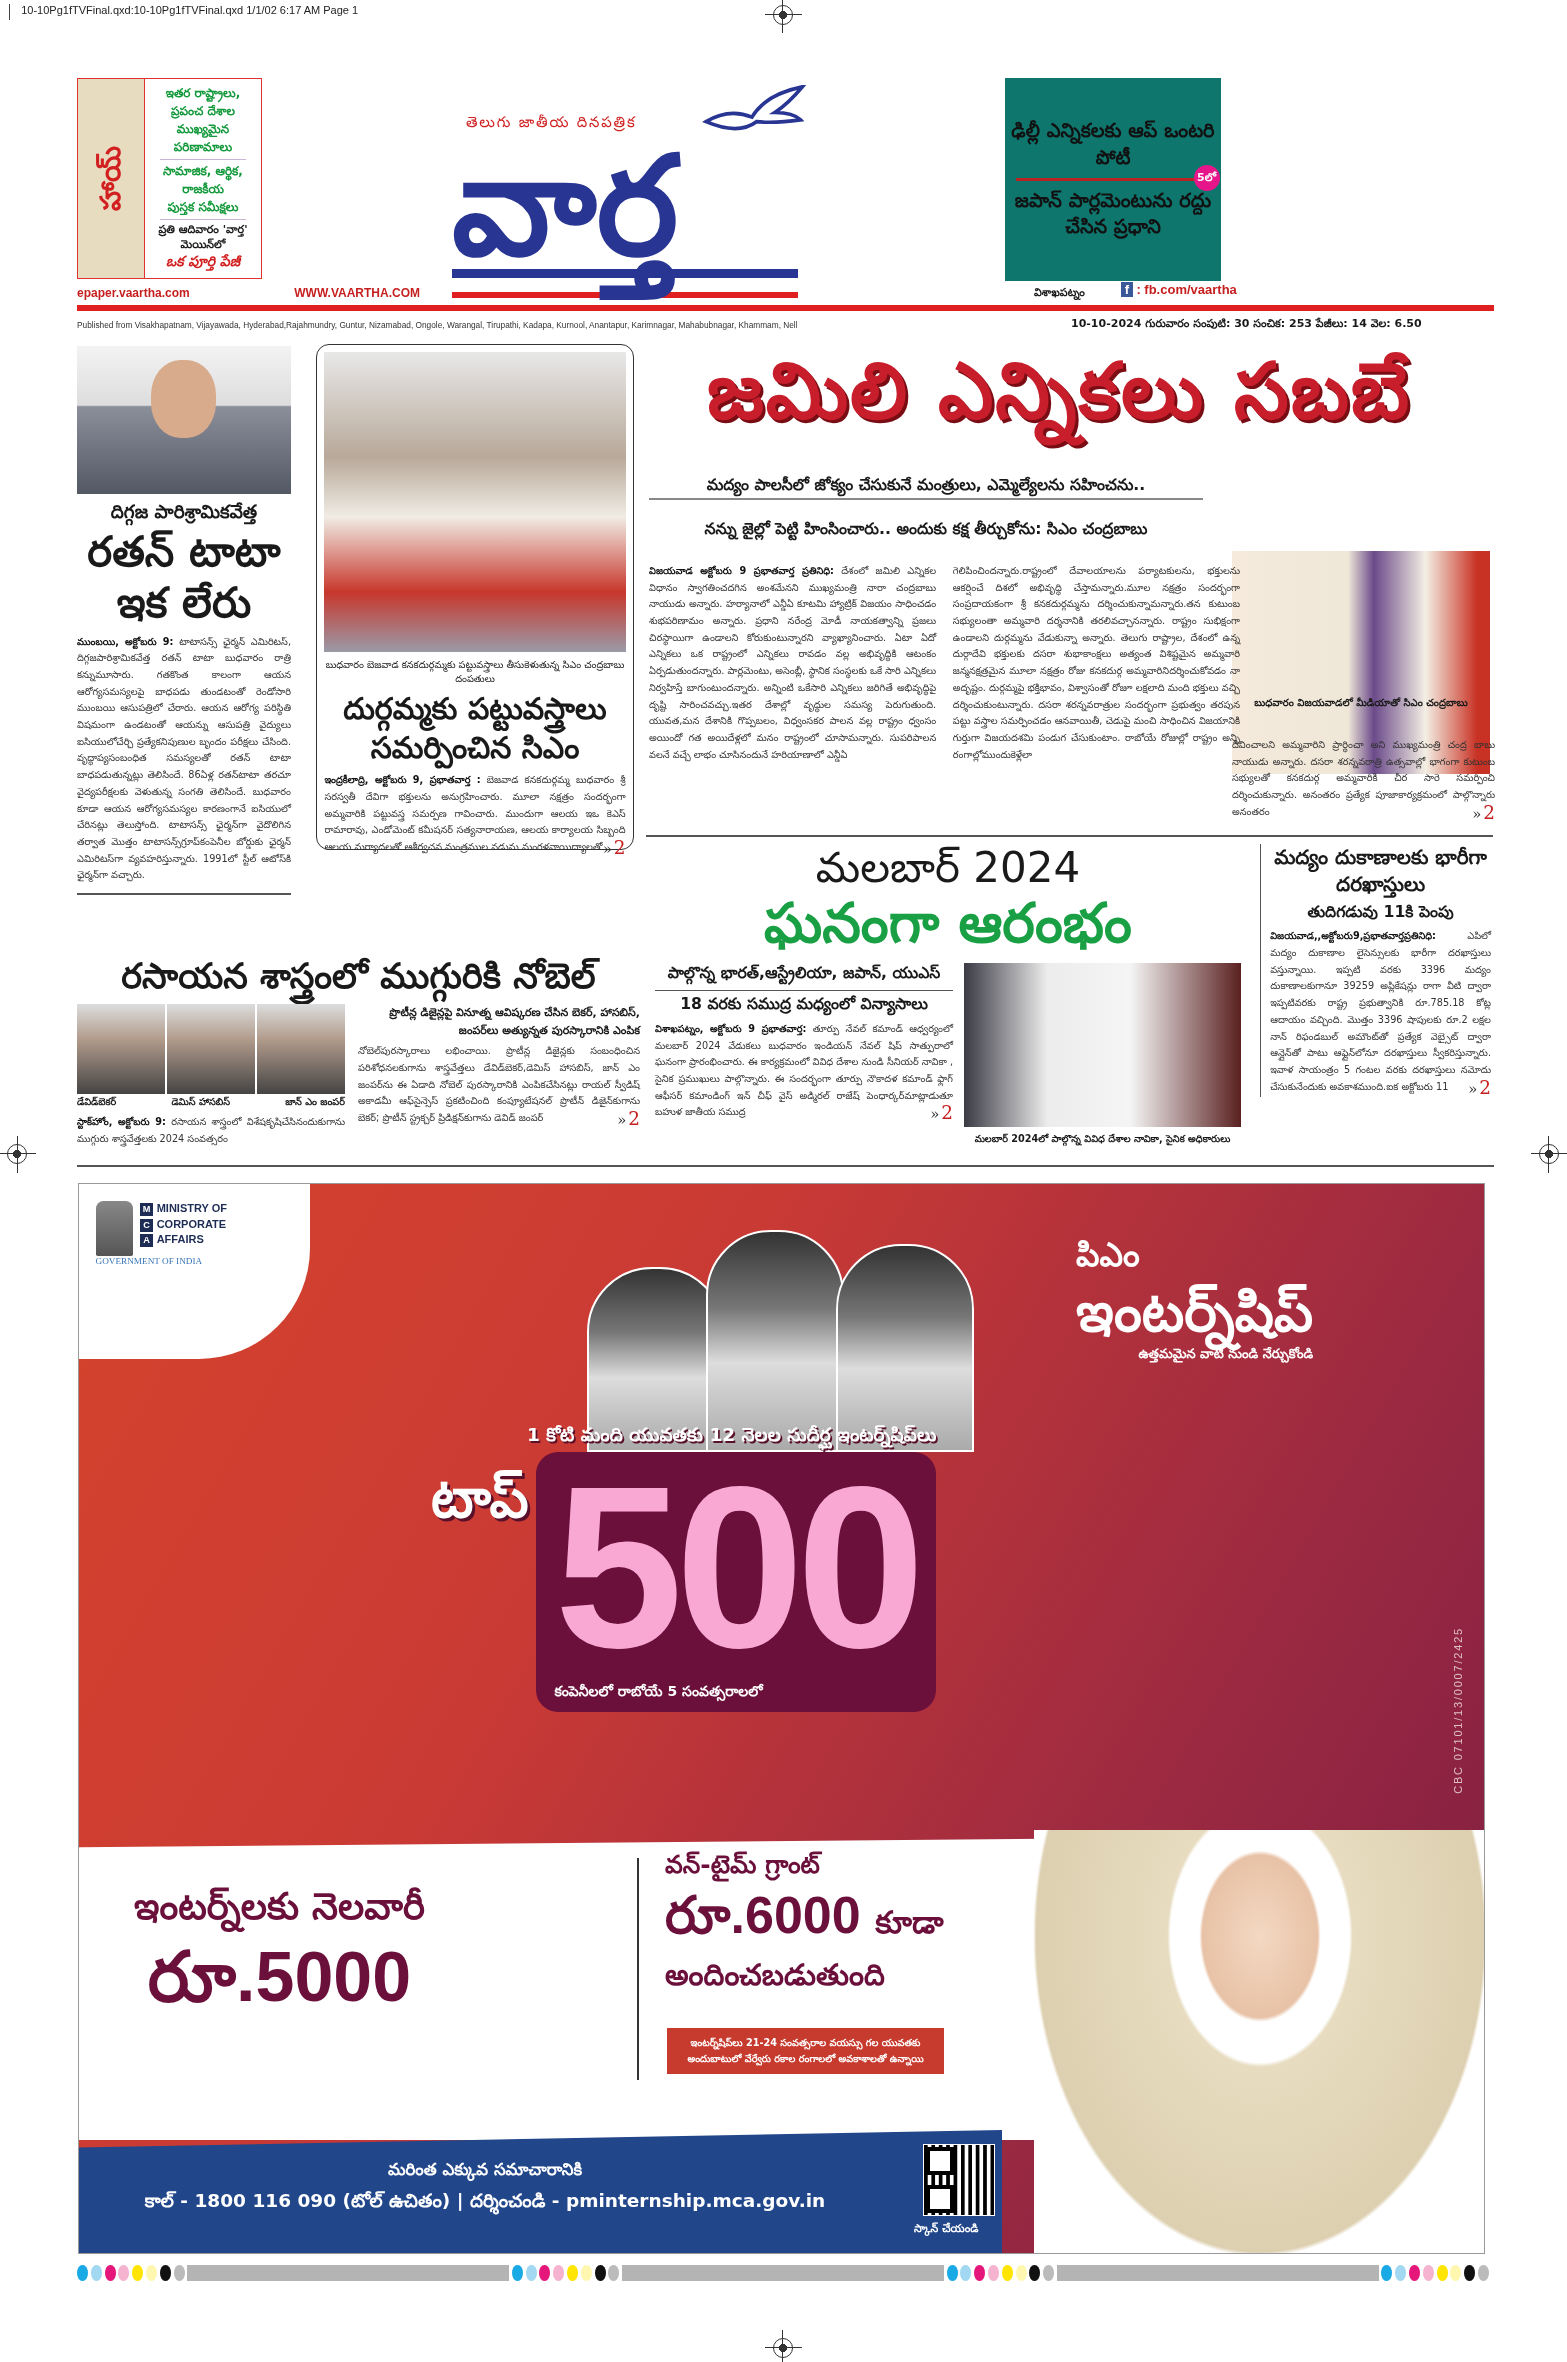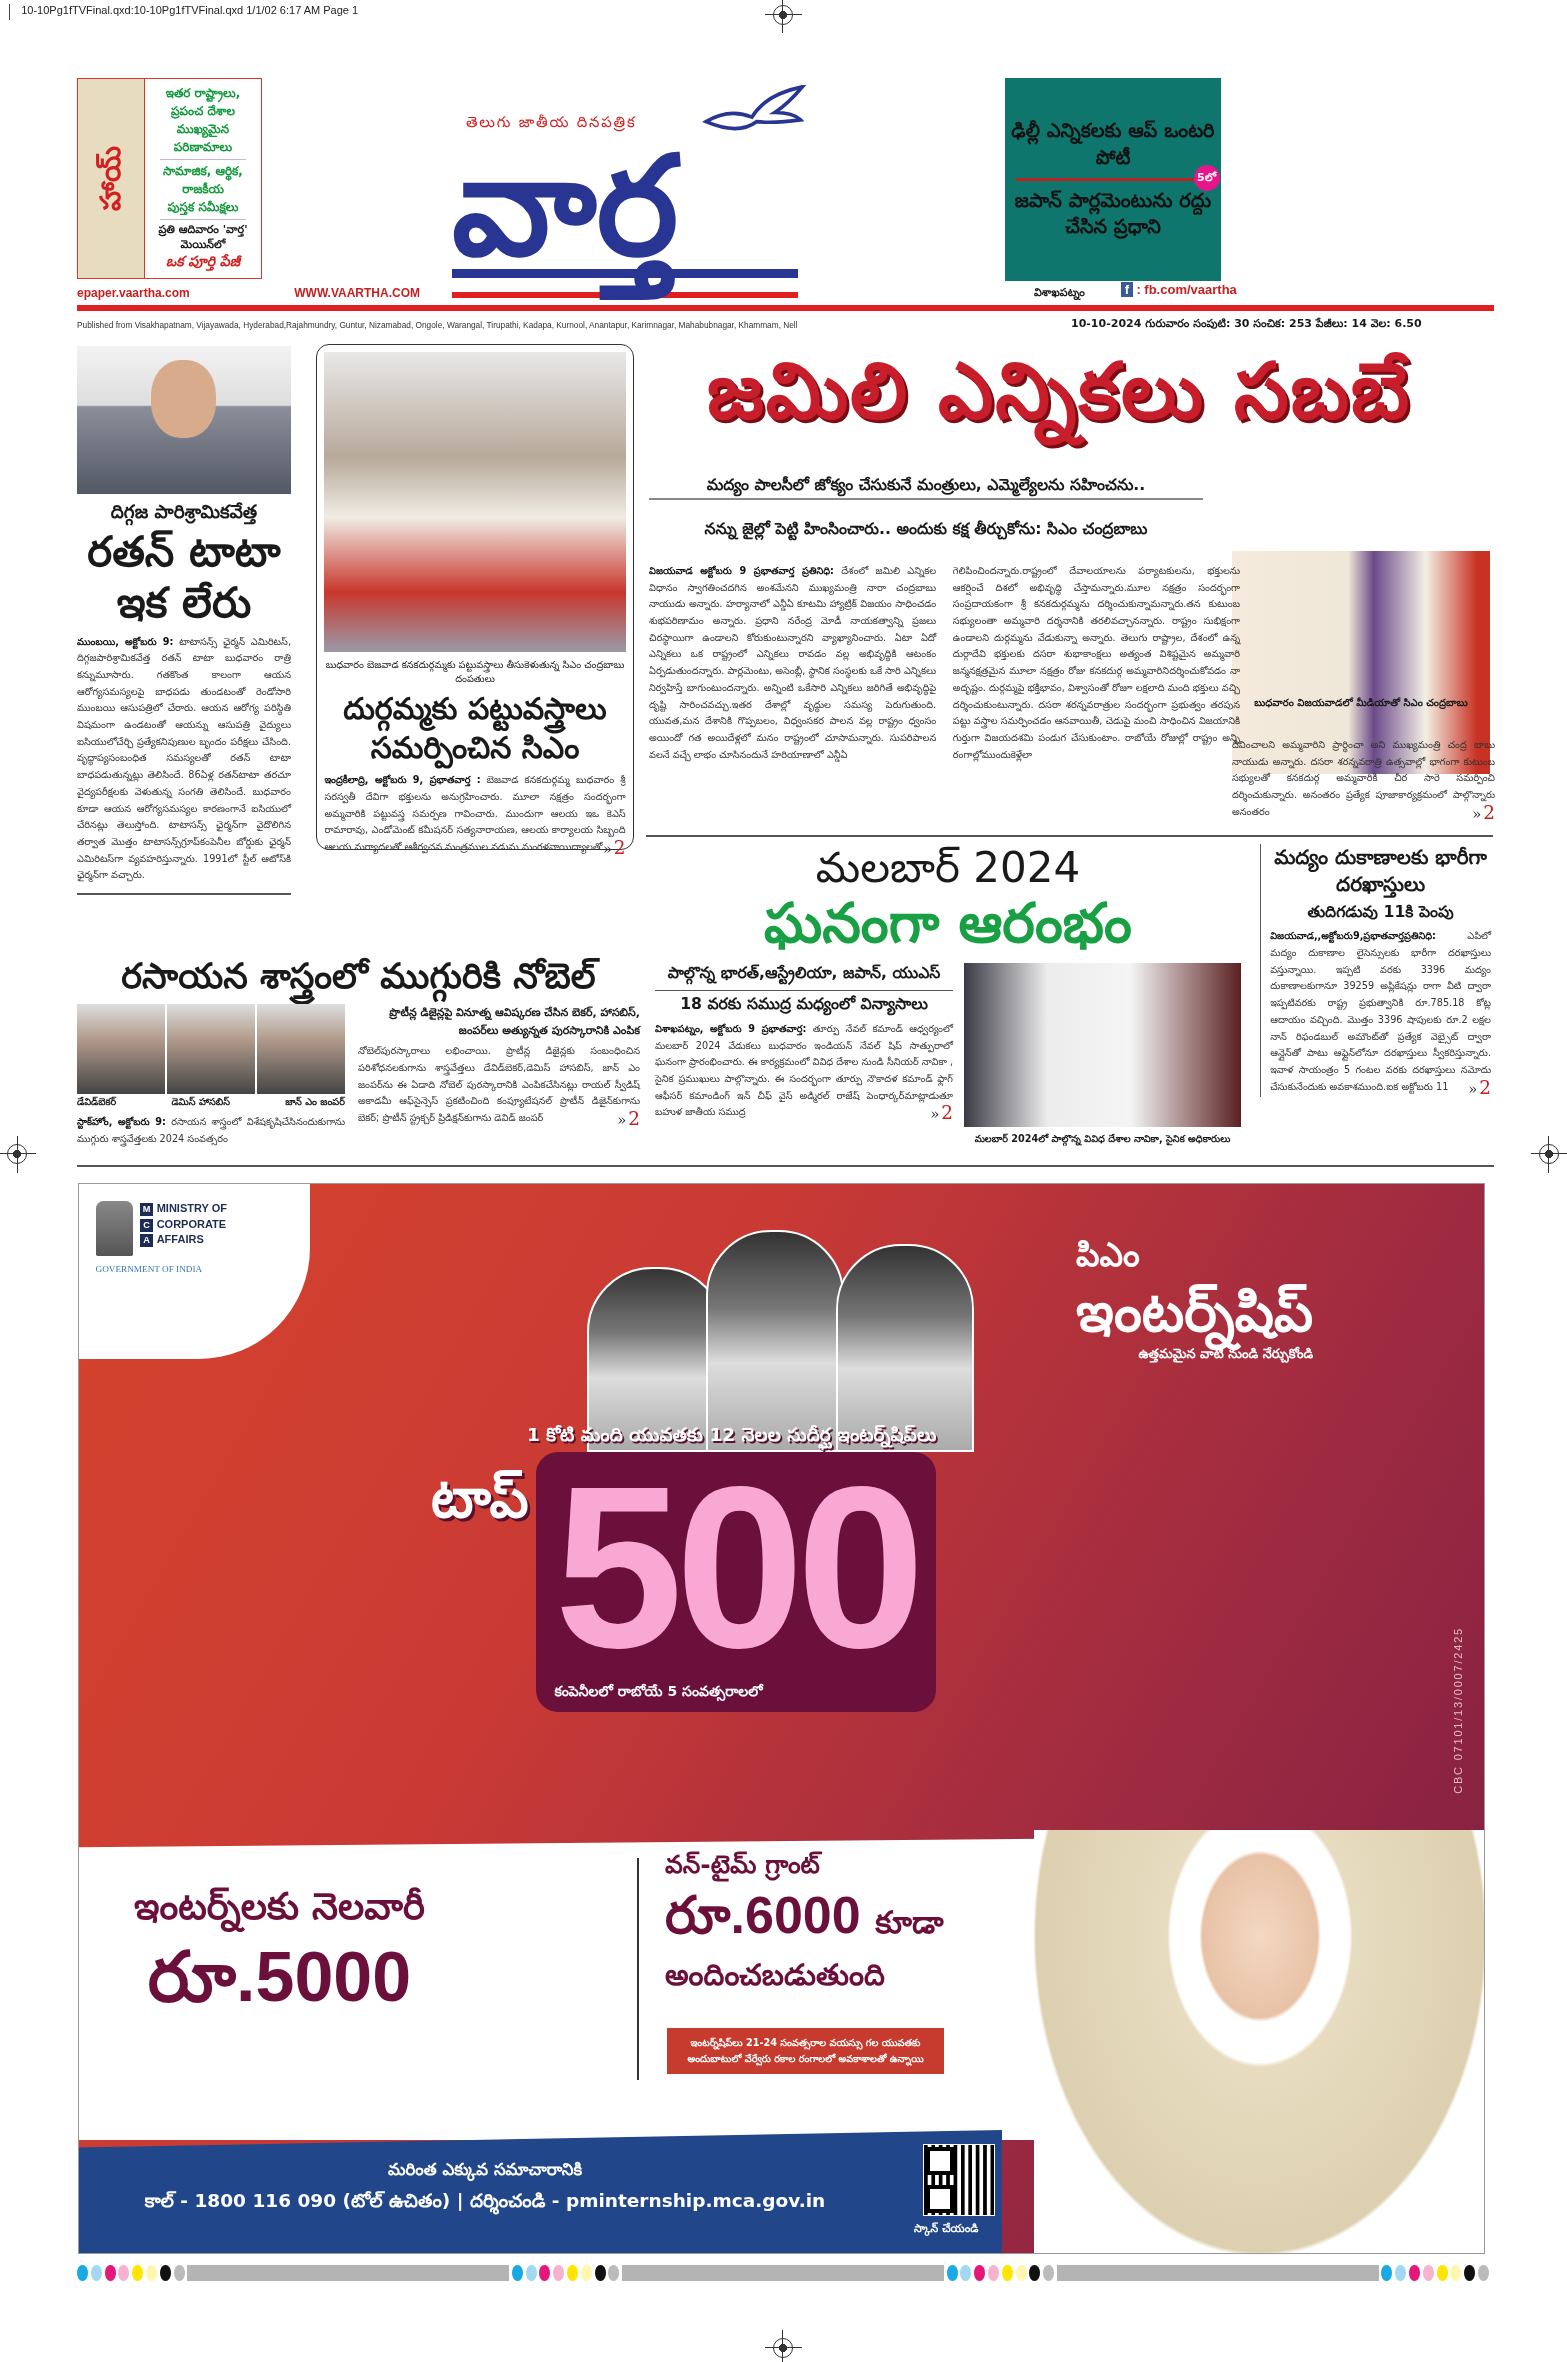--- a/index.html
+++ b/index.html
@@ -80,21 +80,21 @@
 .photo.navy{width:277px;height:164px;background:linear-gradient(90deg,#3a3a44 0%,#ececec 30%,#f5f5f5 60%,#5a2020 100%)}
 .liquor{left:1260px;top:844px;width:231px;border-left:1.4px solid #555;padding-left:9.2px}
 .liq-h{font-size:20px;font-weight:bold;line-height:1.35;text-align:center}
 .liq-s{font-size:15.7px;font-weight:bold;text-align:center;margin:3.7px 0}
 
 .ad{left:78px;top:1183px;width:1407px;height:1071px;background:linear-gradient(120deg,#d5432c 0%,#c93a35 35%,#9d2a41 70%,#7c1c43 100%);overflow:hidden;border:0.9px solid #999}
 .mca-cloud{left:0;top:0;width:231px;height:175px;background:#fff;border-radius:0 0 111px 0;padding:16.6px 16.6px}
 .mca-emblem{width:37px;height:55px;background:linear-gradient(#888,#555);border-radius:7.4px 7.4px 1.8px 1.8px;float:left;margin-right:7.4px}
 .mca-lines{font-family:"Liberation Sans",sans-serif;font-weight:bold;font-size:11px;color:#1d2c55;line-height:1.45}
 .mca-lines i{display:inline-block;width:13px;height:13px;background:#1d2c55;color:#fff;font-style:normal;text-align:center;font-size:9.2px;line-height:13px;margin-right:3.7px}
-.mca-gov{font-family:"Liberation Serif",serif;font-size:9.2px;color:#3a77b7;margin-top:16px;clear:both}
+.mca-gov{font-family:"Liberation Serif",serif;font-size:9.2px;color:#3a77b7;margin-top:7px;clear:both}
 .people{left:489px;top:37px;width:425px;height:231px}
 .person{position:absolute;bottom:0;width:138px;height:222px;background:linear-gradient(180deg,#333 0%,#777 35%,#ddd 60%,#aaa 100%);border-radius:65px 65px 0 0;border:2.8px solid #fff}
 .pm-title{left:997px;top:51px;color:#fff;font-weight:bold;text-align:left}
 .pm-title .a{font-size:33px}
 .pm-title .b{font-size:55px;line-height:1.1}
 .pm-title .c{font-size:13px;text-align:right;margin-top:3.7px}
 .crore{left:448px;top:240px;color:#fff;font-weight:bold;font-size:18.5px;text-shadow:1.8px 1.8px 0 #5a0f2a}
 .top500{left:352px;top:268px;display:flex;align-items:flex-start}
 .top-lbl{color:#fff;font-size:55px;font-weight:bold;margin-top:14px;text-shadow:2.8px 2.8px 0 #5a0f2a}
 .num-box{background:#6b0f3b;border-radius:22px;padding:0 18.5px 9.2px;margin-left:7.4px}

